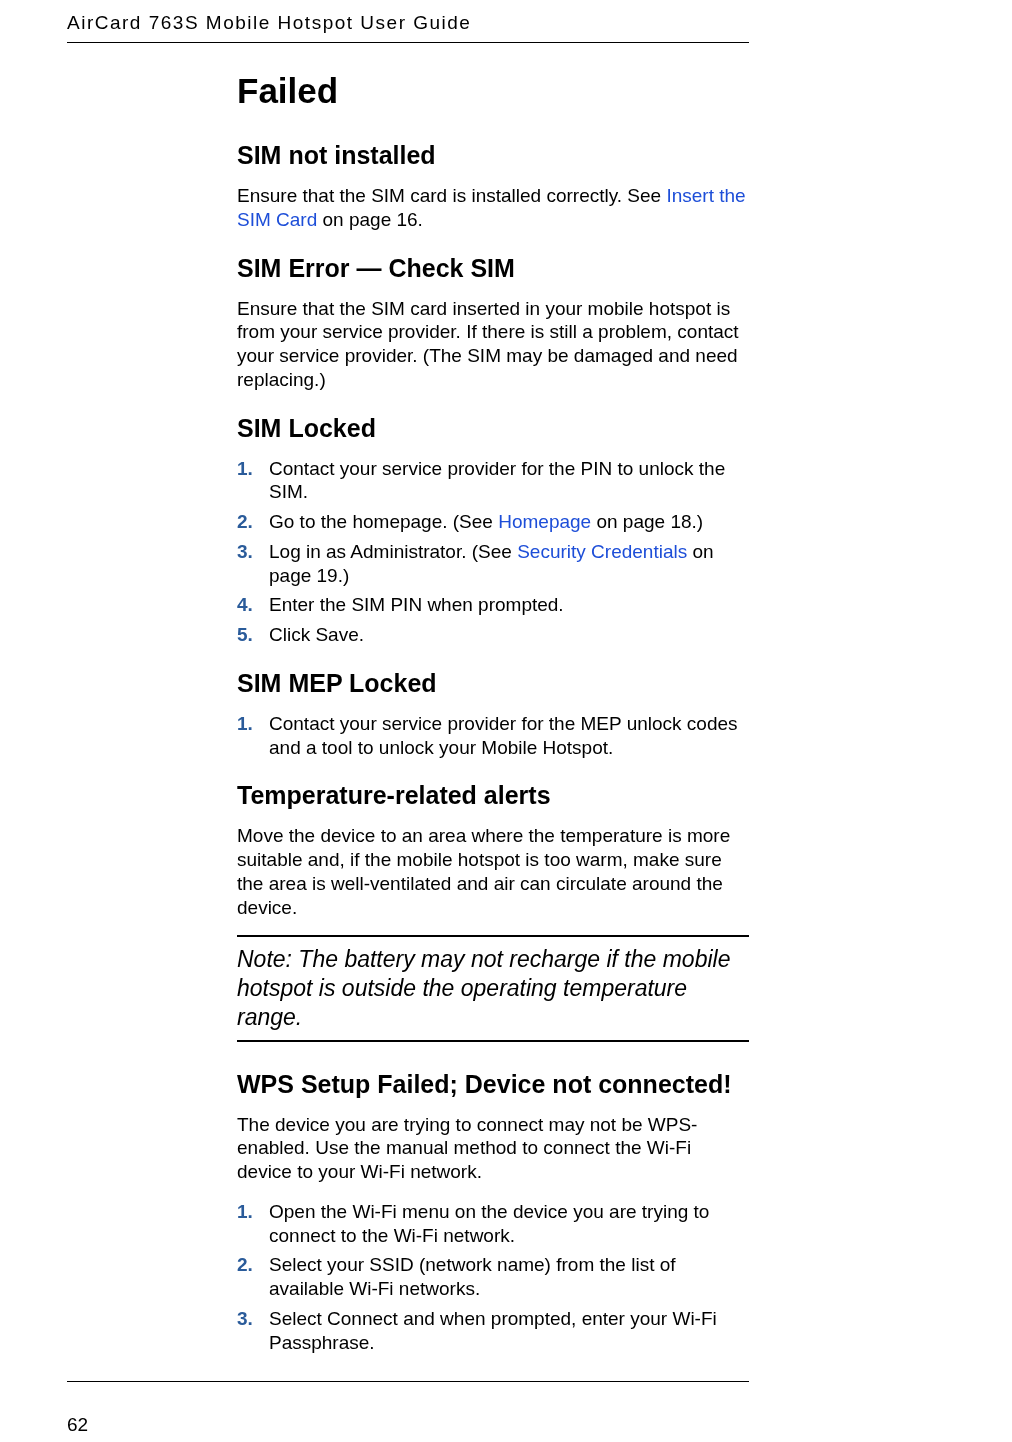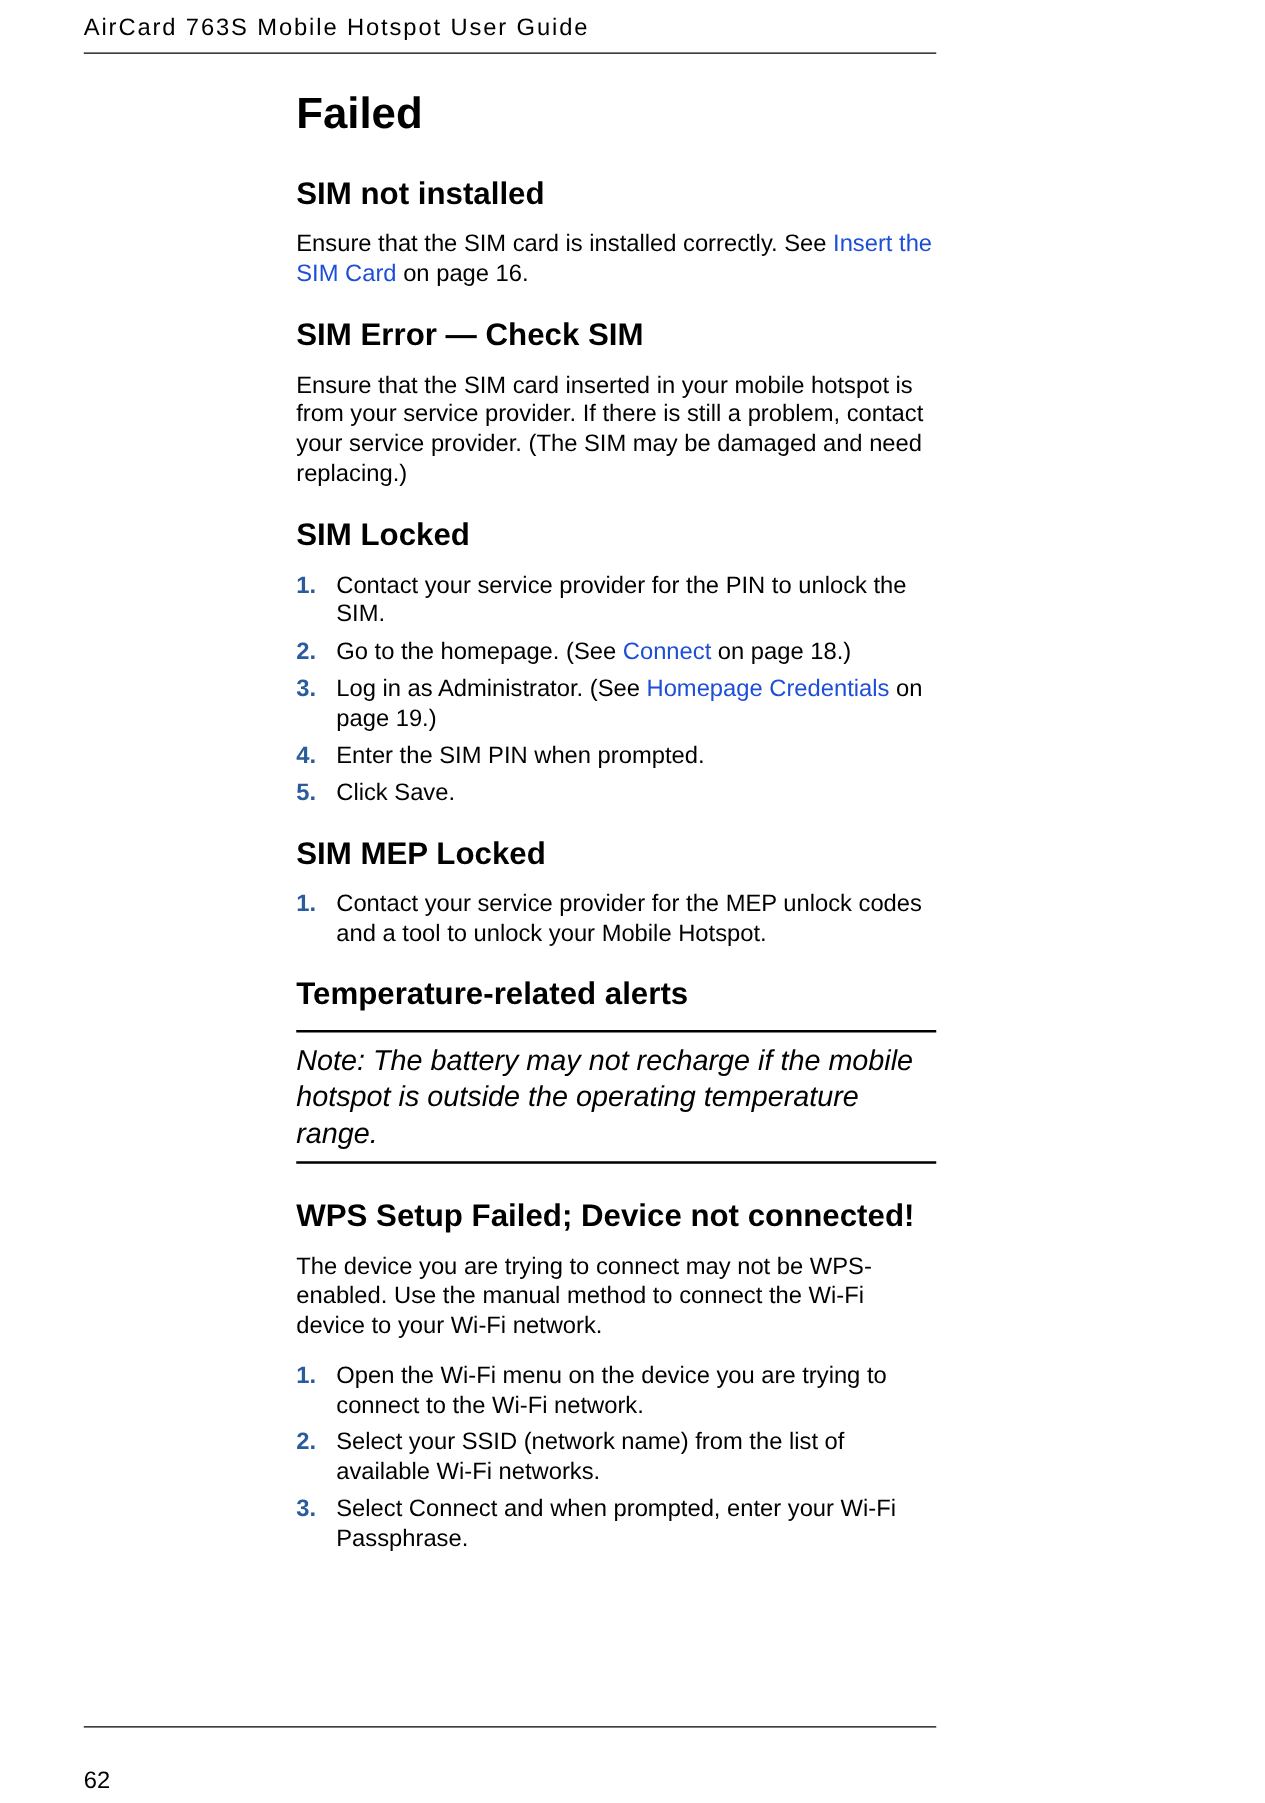--- a/index.html
+++ b/index.html
@@ -126,35 +126,36 @@
       <span>Ensure that the SIM card is installed correctly. See </span><span class="link">Insert the SIM Card</span><span> on page 16.</span>
     </p>
 
     <h2 class="section-gap">SIM Error — Check SIM</h2>
     <p>Ensure that the SIM card inserted in your mobile hotspot is from your service provider. If there is still a problem, contact your service provider. (The SIM may be damaged and need replacing.)</p>
 
     <h2 class="section-gap">SIM Locked</h2>
     <ol>
       <li>Contact your service provider for the PIN to unlock the SIM.</li>
       <li>
-        <span>Go to the homepage. (See </span><span class="link">Connect</span><span> on page 18.)</span>
+        <span>Go to the homepage. (See </span><span class="link">Homepage</span><span> on page 18.)</span>
       </li>
       <li>
-        <span>Log in as Administrator. (See </span><span class="link">Homepage Credentials</span><span> on page 19.)</span>
+        <span>Log in as Administrator. (See </span><span class="link">Security Credentials</span><span> on page 19.)</span>
       </li>
       <li>Enter the SIM PIN when prompted.</li>
       <li>Click Save.</li>
     </ol>
 
     <h2 class="section-gap">SIM MEP Locked</h2>
     <ol>
       <li>Contact your service provider for the MEP unlock codes and a tool to unlock your Mobile Hotspot.</li>
     </ol>
 
     <h2 class="section-gap">Temperature-related alerts</h2>
+    <p>Move the device to an area where the temperature is more suitable and, if the mobile hotspot is too warm, make sure the area is well-ventilated and air can circulate around the device.</p>
 
     <hr class="note-rule-top">
     <p class="note">Note:  The battery may not recharge if the mobile hotspot is outside the operating temperature range.</p>
     <hr class="note-rule-bottom">
 
     <h2>WPS Setup Failed; Device not connected!</h2>
     <p>The device you are trying to connect may not be WPS-enabled. Use the manual method to connect the Wi-Fi device to your Wi-Fi network.</p>
     <ol>
       <li>Open the Wi-Fi menu on the device you are trying to connect to the Wi-Fi network.</li>
       <li>Select your SSID (network name) from the list of available Wi-Fi networks.</li>

